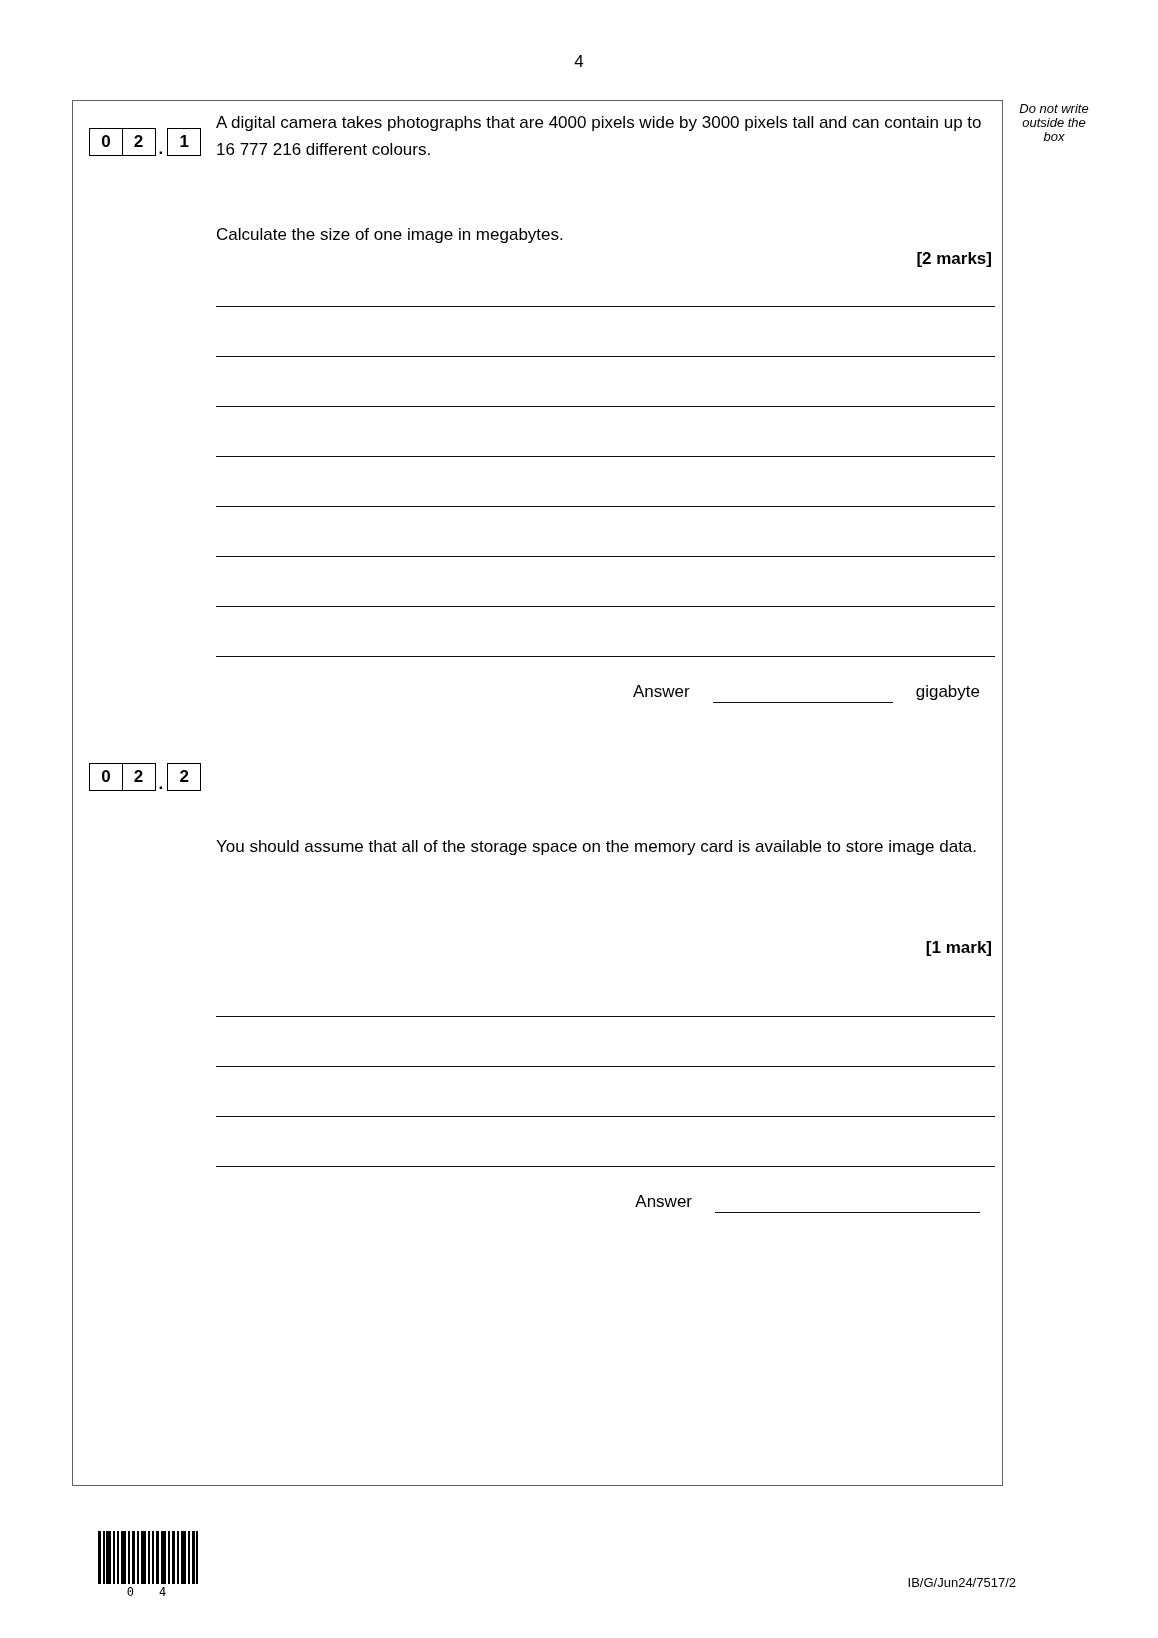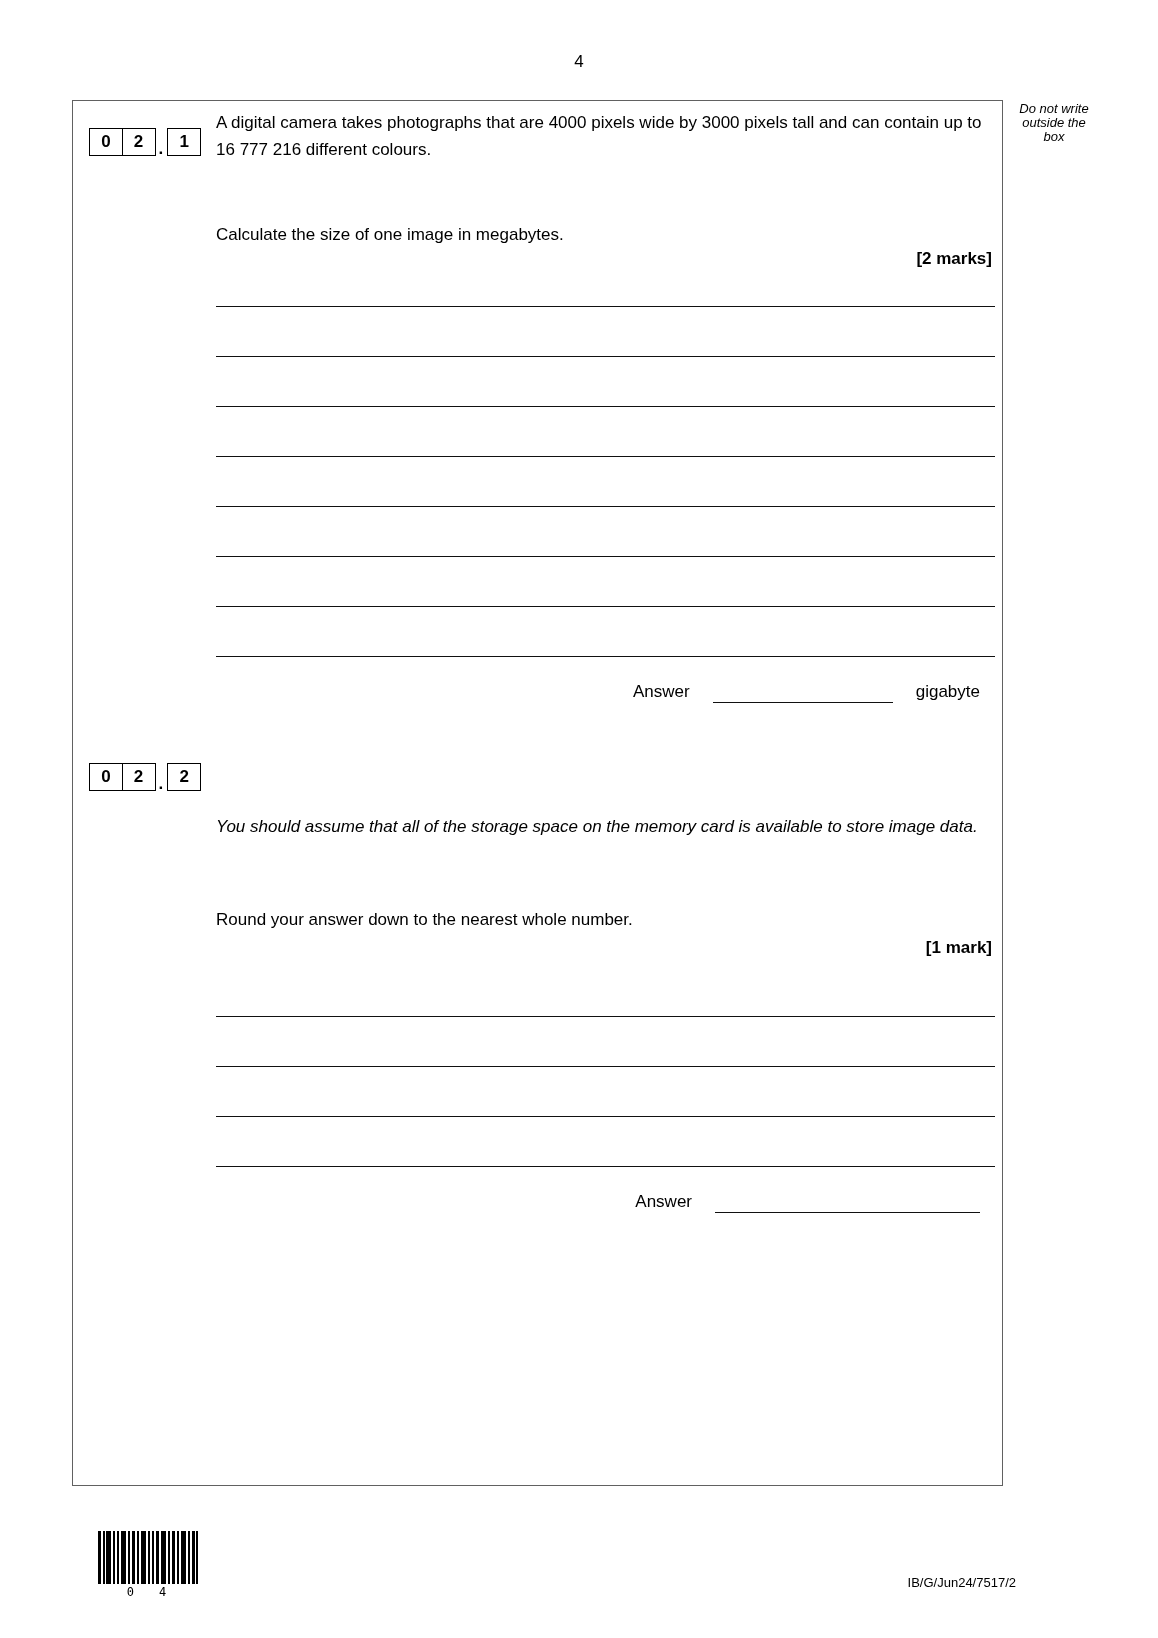--- a/index.html
+++ b/index.html
@@ -39,21 +39,21 @@
   #q1-num{left:16px;top:27px;}
   #q2-num{left:16px;top:662px;}
   
   .qtext{
     position:absolute;left:143px;width:782px;
     font-size:17px;line-height:27px;
   }
   #q1-p1{top:8px;}
   #q1-p2{top:96px;margin-top:24px;}
   #q2-p1{top:659px;}
-  #q2-p2{top:712px;font-style:italic;}
+  #q2-p2{top:732px;}
   #q2-p3{top:805px;}
   .marks{position:absolute;right:10px;font-size:17px;font-weight:700;}
   #q1-marks{top:137px;margin-top:11px;}
   #q2-marks{top:837px;}
   
   .answer-line{
     position:absolute;left:143px;width:779px;height:0;
     border-bottom:1.5px solid #111;
   }
   
@@ -119,21 +119,20 @@
     </div>
 
     <div class="qnum" id="q2-num">
       <div class="cell">0</div>
       <div class="cell joined">2</div>
       <div class="dot">.</div>
       <div class="cell sep">2</div>
     </div>
 
     <div class="qtext" id="q2-p2">You should assume that all of the storage space on the memory card is available to store image data.</div>
-    <div class="qtext" id="q2-p3">Round your answer down to the nearest whole number.</div>
     <div class="marks" id="q2-marks">[1 mark]</div>
 
     <div class="answer-line" style="top:915px"></div>
     <div class="answer-line" style="top:965px"></div>
     <div class="answer-line" style="top:1015px"></div>
     <div class="answer-line" style="top:1065px"></div>
 
     <div class="answer-row" id="q2-answer">
       <span class="lbl">Answer</span>
       <span class="answer-blank"></span>

